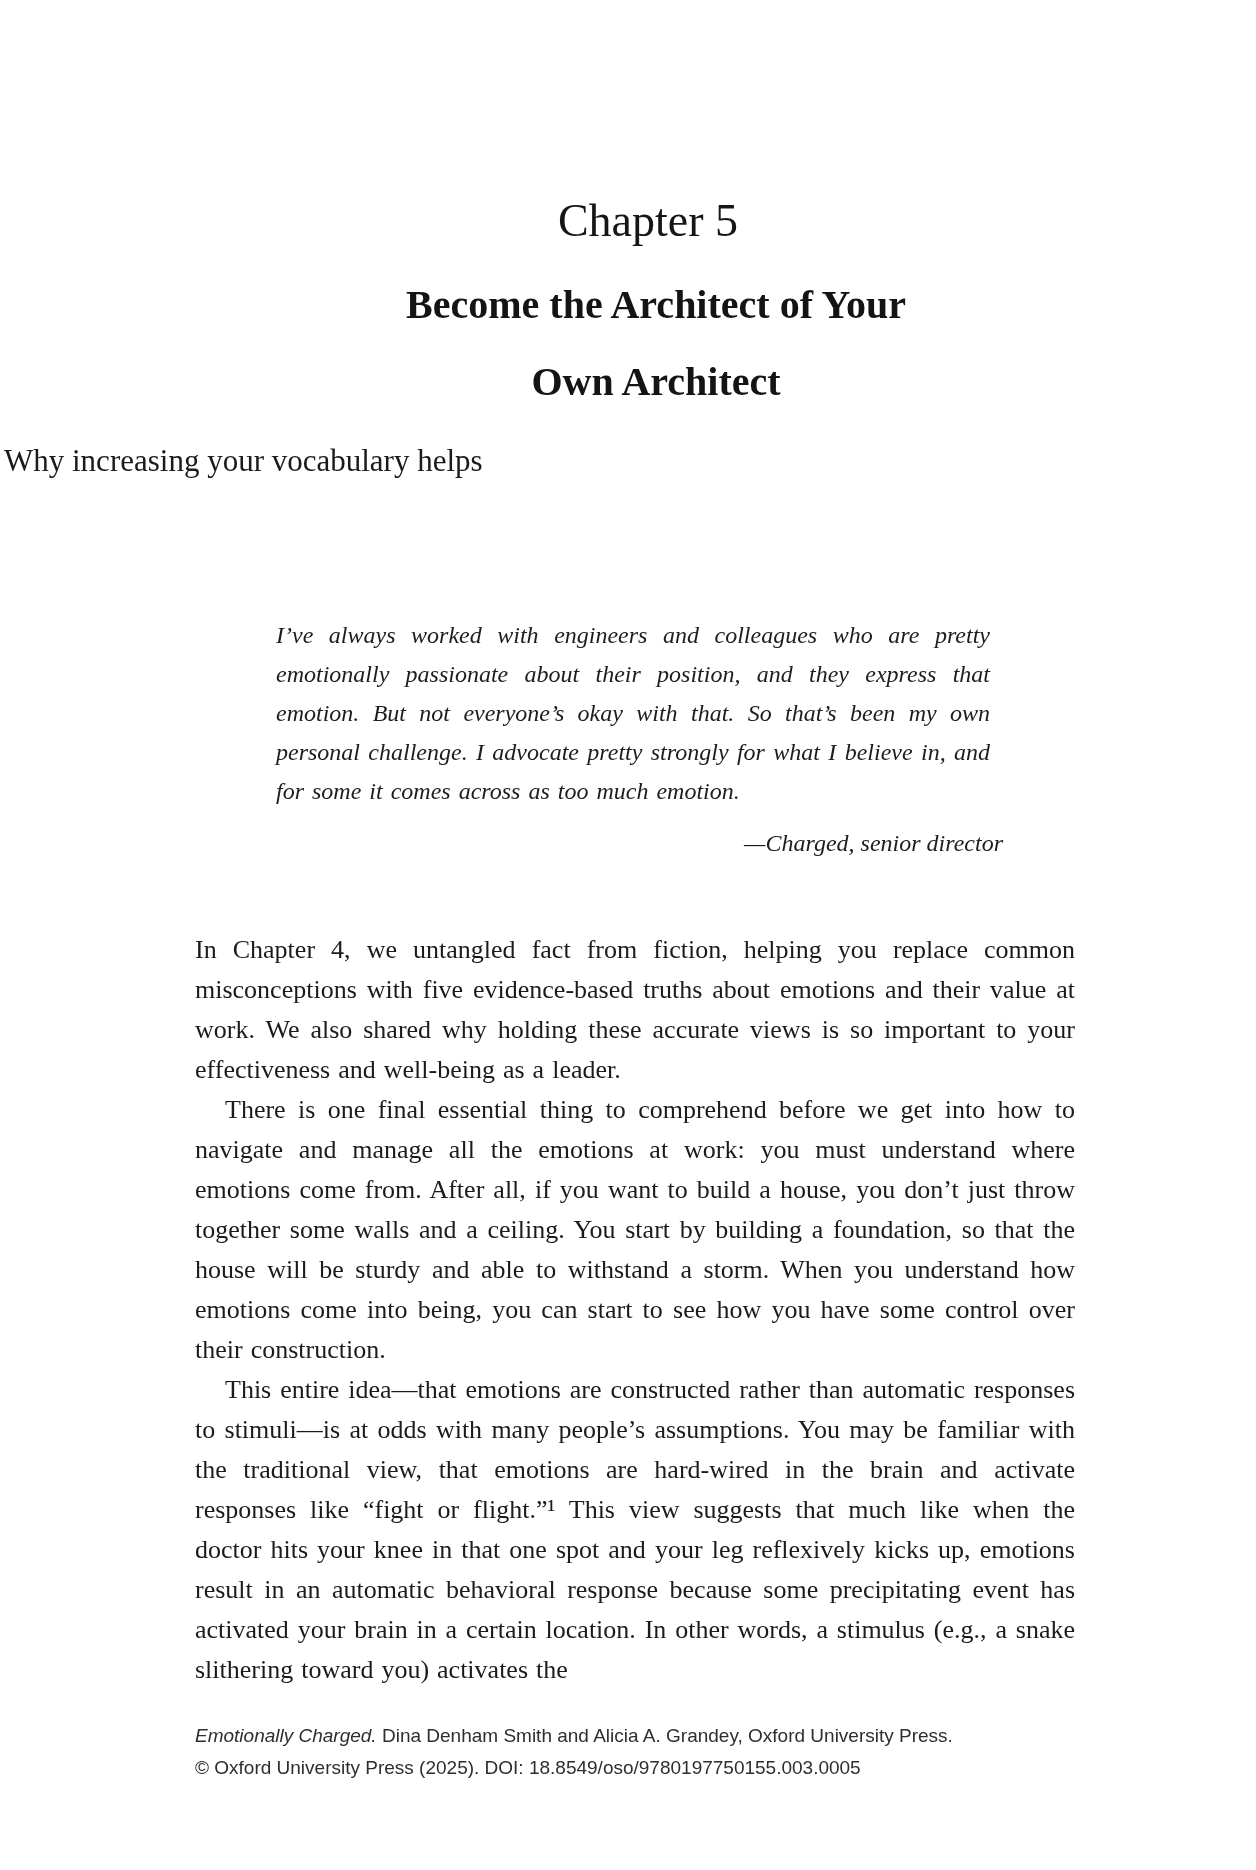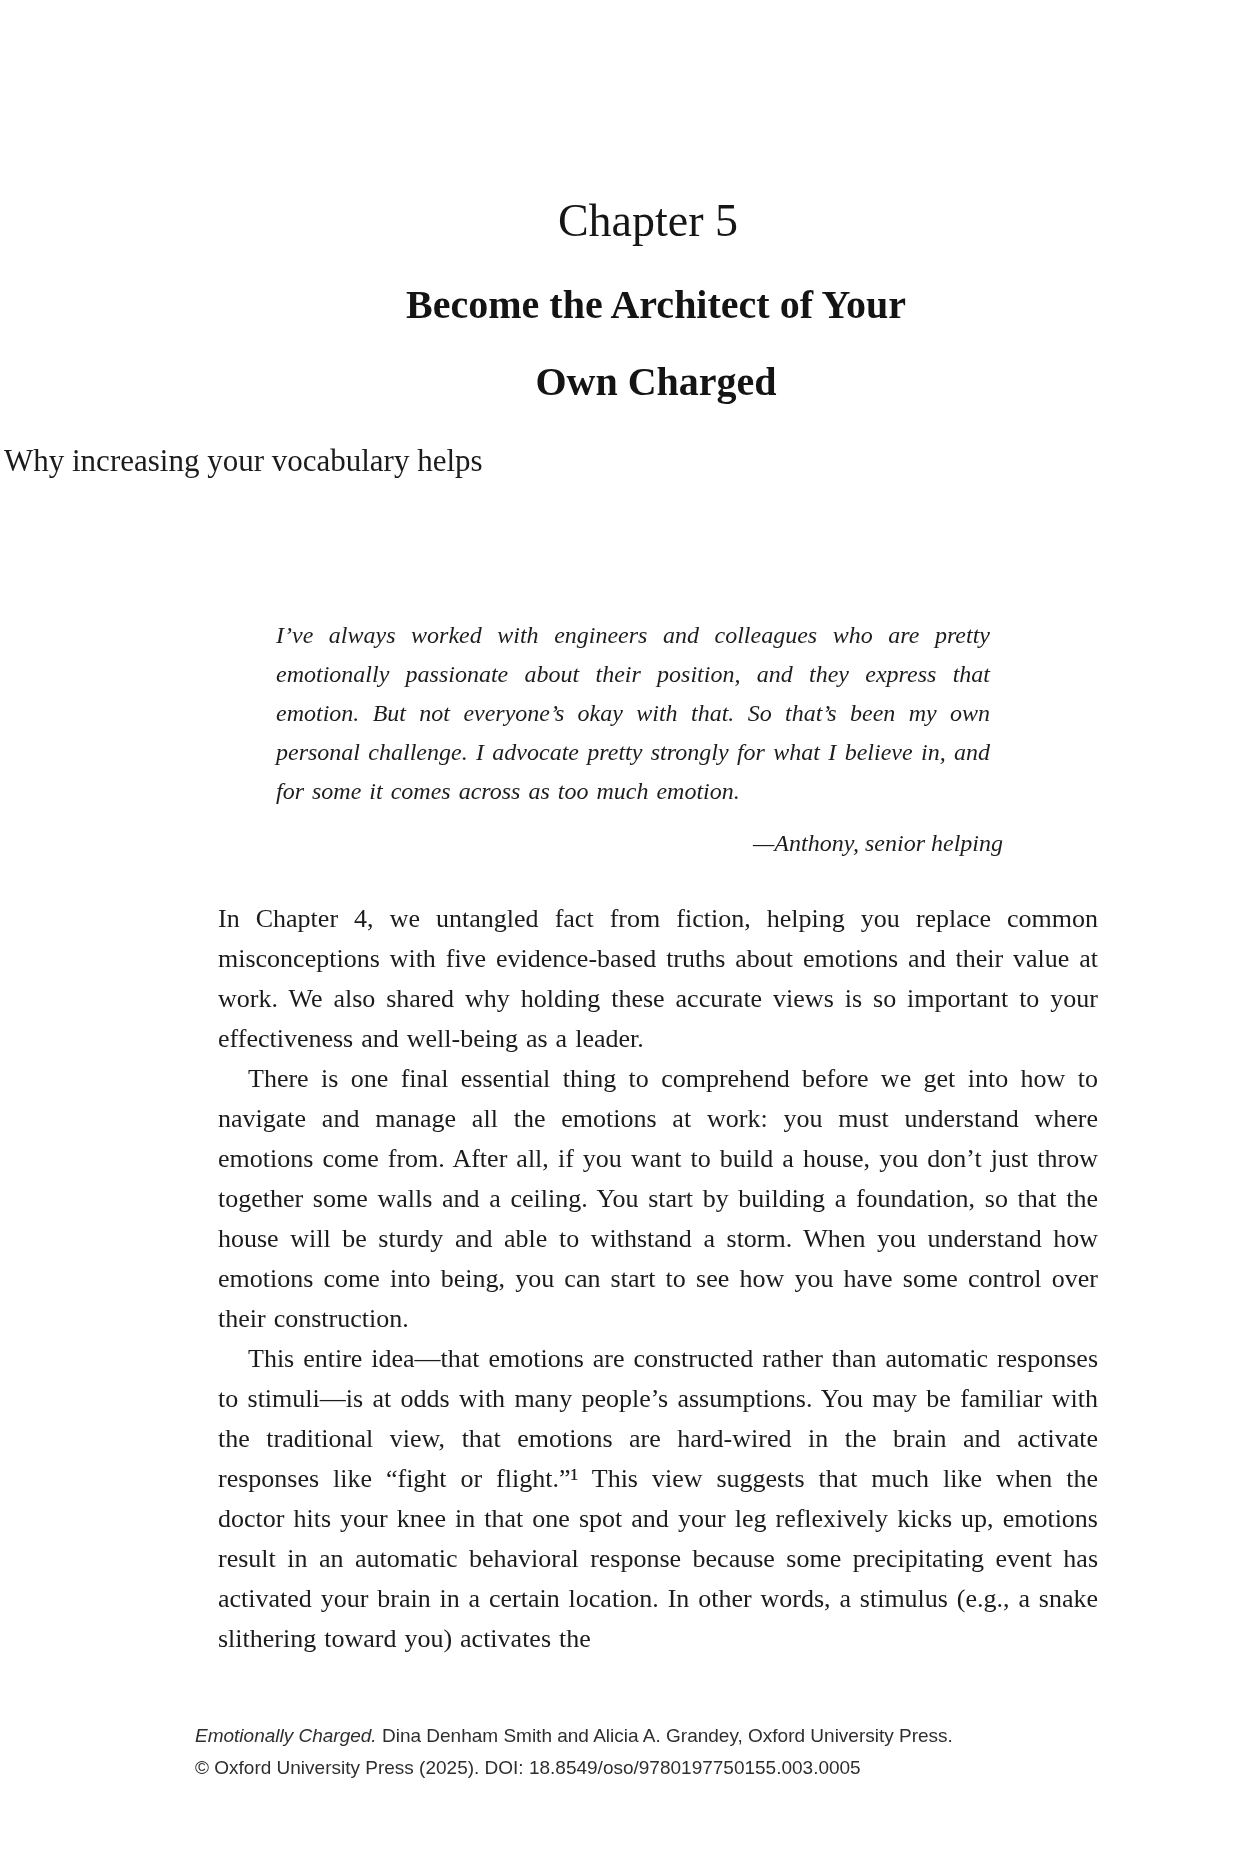--- a/index.html
+++ b/index.html
@@ -70,24 +70,23 @@
   .epigraph-attribution {
     margin: 0;
     font-style: italic;
     font-size: 24px;
     line-height: 39px;
     text-align: right;
     color: #1d1d1d;
   }
   .body-text {
     position: absolute;
-    top: 899px;
+    top: 930px;
     left: 195px;
     width: 880px;
-    margin-left: 23px;
   }
   .para {
     margin: 0;
     font-size: 26px;
     line-height: 40px;
     text-align: justify;
     text-justify: inter-word;
     word-spacing: 1.5px;
     text-indent: 30px;
     color: #1b1b1b;
@@ -115,28 +114,28 @@
 </style>
 </head>
 <body>
 
 <div class="page">
 
   <div class="chapter-label">Chapter 5</div>
 
   <h1 class="chapter-title">
     <span>Become the Architect of Your</span><br>
-    <span>Own Charged</span>
+    <span>Own Architect</span>
   </h1>
 
   <div class="subtitle">Why increasing your vocabulary helps</div>
 
   <div class="epigraph">
     <p class="epigraph-text">I’ve always worked with engineers and colleagues who are pretty emotionally passionate about their position, and they express that emotion. But not everyone’s okay with that. So that’s been my own personal challenge. I advocate pretty strongly for what I believe in, and for some it comes across as too much emotion.</p>
-    <div class="epigraph-attribution">—Anthony, senior helping</div>
+    <div class="epigraph-attribution">—Charged, senior director</div>
   </div>
 
   <div class="body-text">
     <p class="para no-indent">In Chapter 4, we untangled fact from fiction, helping you replace common misconceptions with five evidence-based truths about emotions and their value at work. We also shared why holding these accurate views is so important to your effectiveness and well-being as a leader.</p>
     <p class="para">There is one final essential thing to comprehend before we get into how to navigate and manage all the emotions at work: you must understand where emotions come from. After all, if you want to build a house, you don’t just throw together some walls and a ceiling. You start by building a foundation, so that the house will be sturdy and able to withstand a storm. When you understand how emotions come into being, you can start to see how you have some control over their construction.</p>
     <p class="para">This entire idea—that emotions are constructed rather than automatic responses to stimuli—is at odds with many people’s assumptions. You may be familiar with the traditional view, that emotions are hard-wired in the brain and activate responses like “fight or flight.”¹ This view suggests that much like when the doctor hits your knee in that one spot and your leg reflexively kicks up, emotions result in an automatic behavioral response because some precipitating event has activated your brain in a certain location. In other words, a stimulus (e.g., a snake slithering toward you) activates the</p>
   </div>
 
   <div class="page-footer">
     <p><em>Emotionally Charged.</em><span> Dina Denham Smith and Alicia A. Grandey, Oxford University Press.</span></p>

